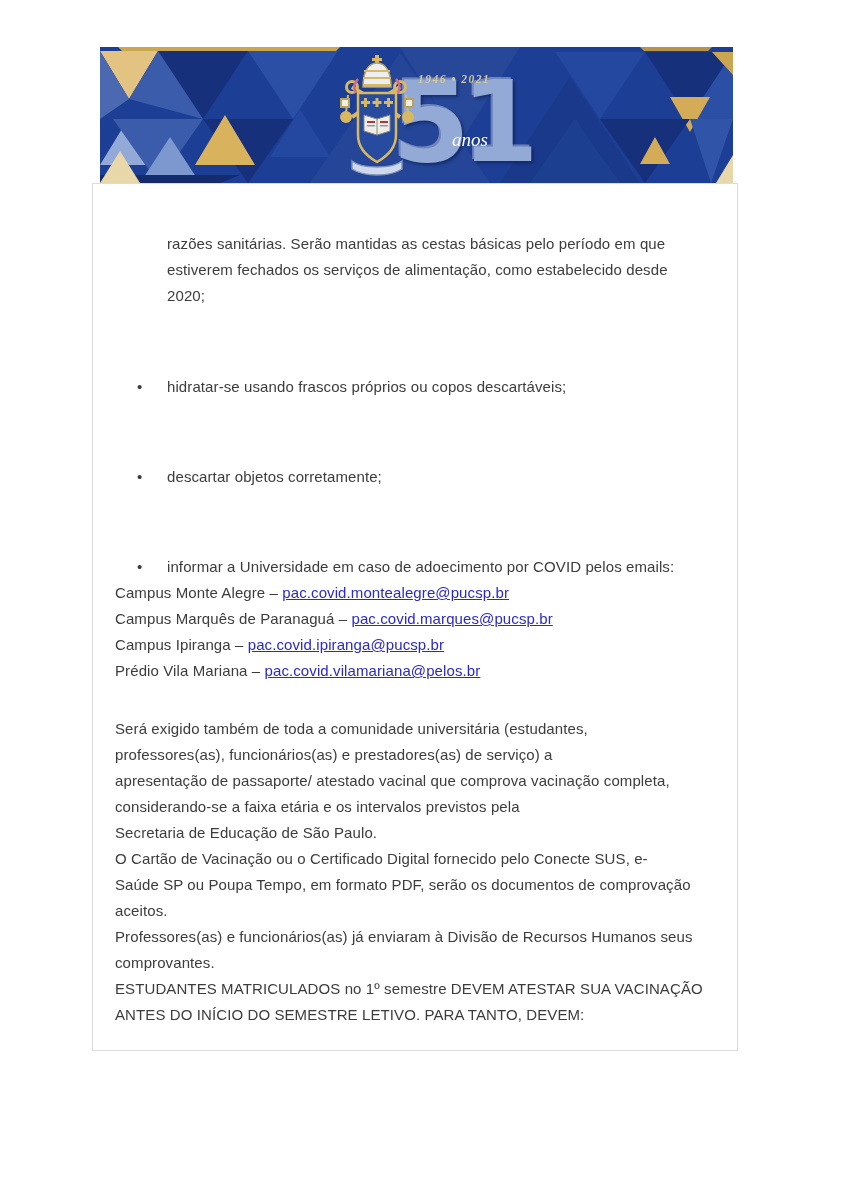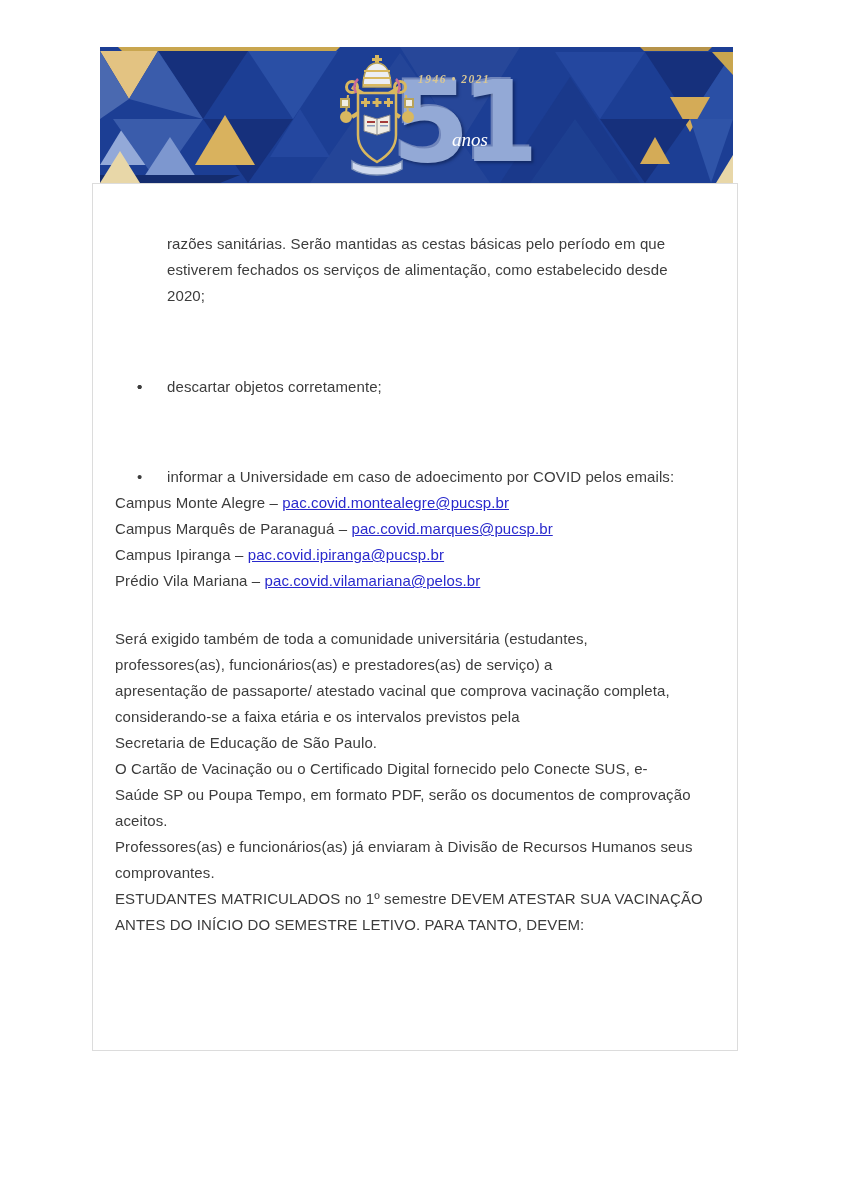--- a/index.html
+++ b/index.html
@@ -163,20 +163,21 @@
   </div>
 
   <div class="content-box">
 
     <div class="hard-lines indent opening">razões sanitárias. Serão mantidas as cestas básicas pelo período em que
 estiverem fechados os serviços de alimentação, como estabelecido desde
 2020;</div>
 
     <div class="bullet-item indent first">
       <span class="bullet-marker">•</span>
+      <span>hidratar-se usando frascos próprios ou copos descartáveis;</span>
     </div>
 
     <div class="bullet-item indent">
       <span class="bullet-marker">•</span>
       <span>descartar objetos corretamente;</span>
     </div>
 
     <div class="bullet-item indent">
       <span class="bullet-marker">•</span>
       <span>informar a Universidade em caso de adoecimento por COVID pelos emails:</span>

